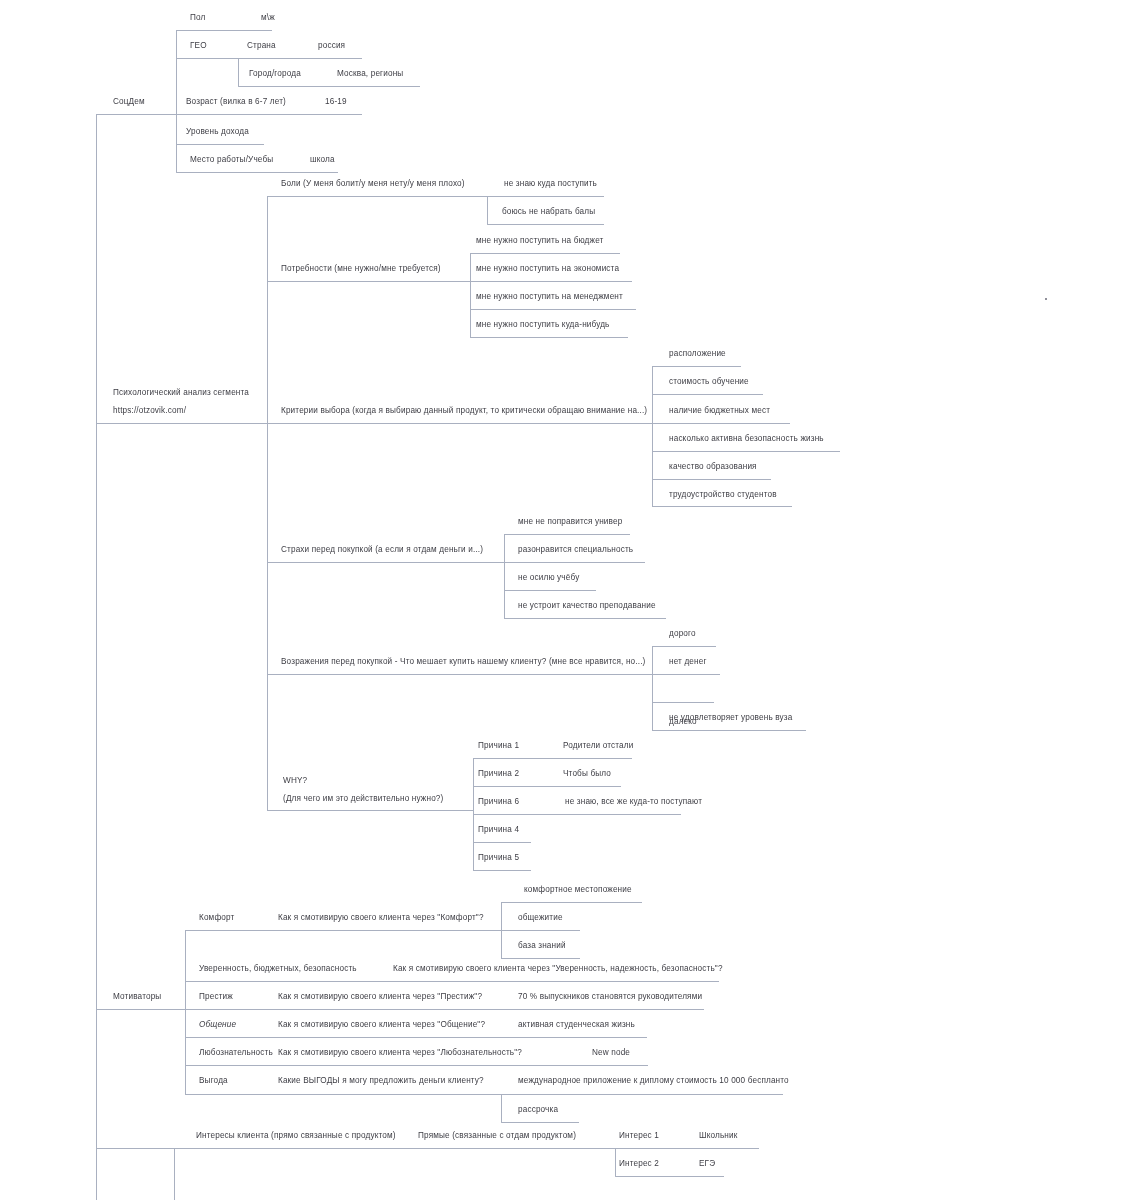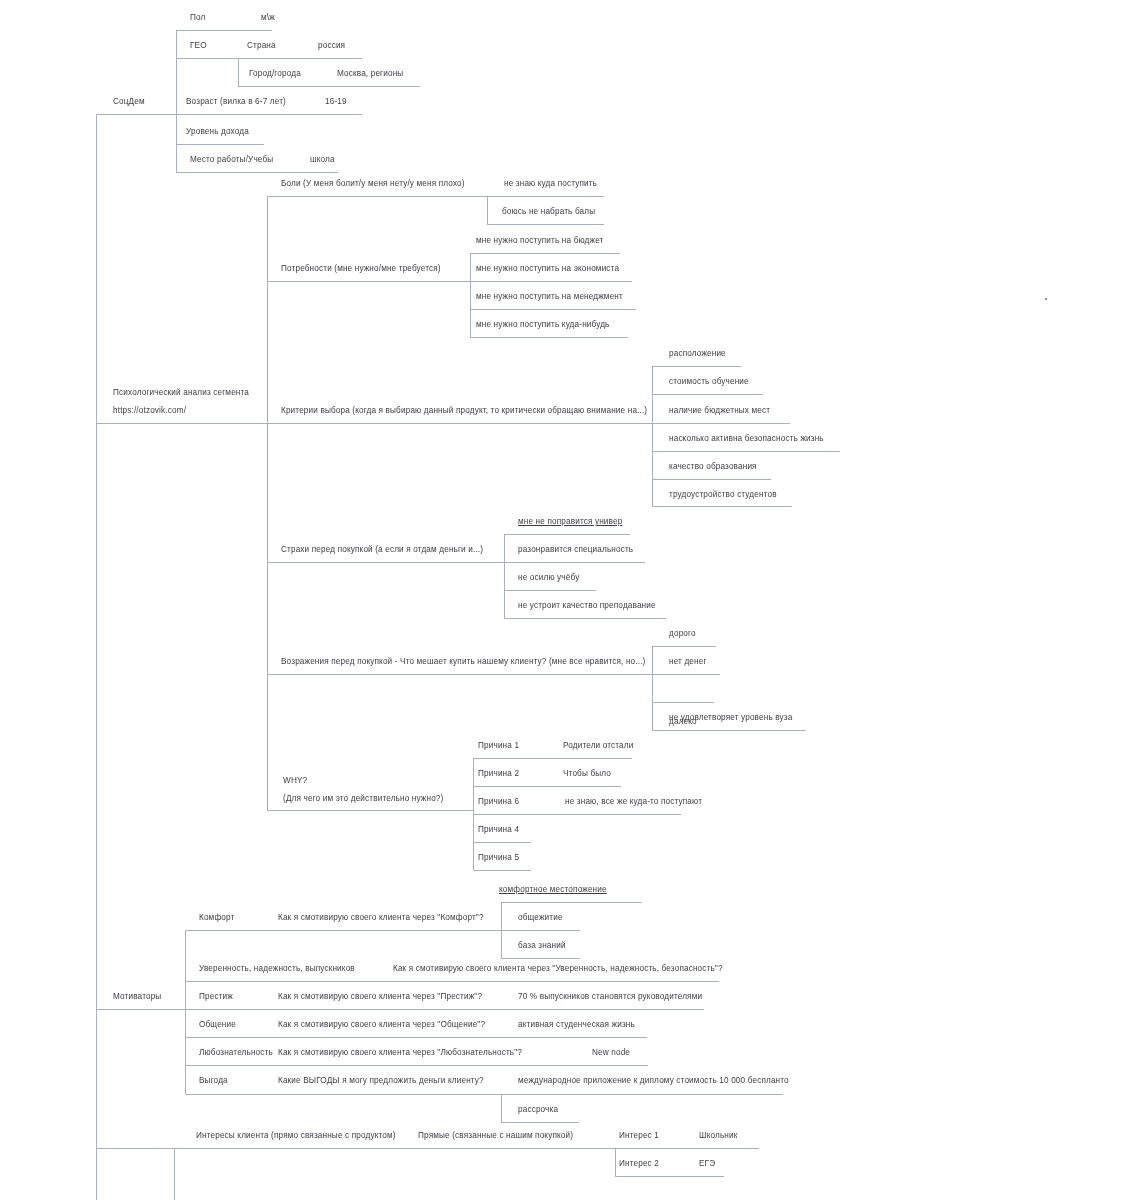--- a/index.html
+++ b/index.html
@@ -148,21 +148,21 @@
   <div class="nd" style="left:669px; top:462px;">качество образования</div>
   <div class="hl" style="left:652px; top:479px; width:119px;"></div>
   <div class="nd" style="left:669px; top:490px;">трудоустройство студентов</div>
   <div class="hl" style="left:652px; top:506px; width:140px;"></div>
 
   <div class="nd" style="left:281px; top:545px;">Страхи перед покупкой (а если я отдам деньги и...)</div>
   <div class="hl" style="left:267px; top:562px; width:237px;"></div>
   <div class="vl" style="left:504px; top:534px; height:84px;"></div>
   <div class="elbow" style="left:504px; top:534px; width:10px;"></div>
   <div class="elbow-b" style="left:504px; top:618px; width:10px;"></div>
-  <div class="nd" style="left:518px; top:517px;text-decoration:underline;">мне не поправится универ</div>
+  <div class="nd" style="left:518px; top:517px;">мне не поправится универ</div>
   <div class="hl" style="left:504px; top:534px; width:126px;"></div>
   <div class="nd" style="left:518px; top:545px;">разонравится специальность</div>
   <div class="hl" style="left:504px; top:562px; width:141px;"></div>
   <div class="nd" style="left:518px; top:573px;">не осилю учёбу</div>
   <div class="hl" style="left:504px; top:590px; width:92px;"></div>
   <div class="nd" style="left:518px; top:601px;">не устроит качество преподавание</div>
   <div class="hl" style="left:504px; top:618px; width:162px;"></div>
 
   <div class="nd" style="left:281px; top:657px;">Возражения перед покупкой - Что мешает купить нашему клиенту? (мне все нравится, но...)</div>
   <div class="hl" style="left:267px; top:674px; width:385px;"></div>
@@ -204,37 +204,37 @@
   <div class="vl" style="left:185px; top:930px; height:164px;"></div>
   <div class="elbow" style="left:185px; top:930px; width:10px;"></div>
   <div class="elbow-b" style="left:185px; top:1094px; width:10px;"></div>
 
   <div class="nd" style="left:199px; top:913px;">Комфорт</div>
   <div class="nd" style="left:278px; top:913px;">Как я смотивирую своего клиента через "Комфорт"?</div>
   <div class="hl" style="left:185px; top:930px; width:316px;"></div>
   <div class="vl" style="left:501px; top:902px; height:56px;"></div>
   <div class="elbow" style="left:501px; top:902px; width:10px;"></div>
   <div class="elbow-b" style="left:501px; top:958px; width:10px;"></div>
-  <div class="nd" style="left:499px; top:885px;text-decoration:underline;">комфортное местопожение</div>
+  <div class="nd" style="left:524px; top:885px;">комфортное местопожение</div>
   <div class="hl" style="left:501px; top:902px; width:141px;"></div>
   <div class="nd" style="left:518px; top:913px;">общежитие</div>
   <div class="hl" style="left:501px; top:930px; width:79px;"></div>
   <div class="nd" style="left:518px; top:941px;">база знаний</div>
   <div class="hl" style="left:501px; top:958px; width:79px;"></div>
 
-  <div class="nd" style="left:199px; top:964px;">Уверенность, надежность, выпускников</div>
+  <div class="nd" style="left:199px; top:964px;">Уверенность, бюджетных, безопасность</div>
   <div class="nd" style="left:393px; top:964px;">Как я смотивирую своего клиента через "Уверенность, надежность, безопасность"?</div>
   <div class="hl" style="left:185px; top:981px; width:534px;"></div>
 
   <div class="nd" style="left:199px; top:992px;">Престиж</div>
   <div class="nd" style="left:278px; top:992px;">Как я смотивирую своего клиента через "Престиж"?</div>
   <div class="nd" style="left:518px; top:992px;">70 % выпускников становятся руководителями</div>
   <div class="hl" style="left:185px; top:1009px; width:519px;"></div>
 
-  <div class="nd" style="left:199px; top:1020px;">Общение</div>
+  <div class="nd" style="left:199px; top:1020px;font-style:italic;">Общение</div>
   <div class="nd" style="left:278px; top:1020px;">Как я смотивирую своего клиента через "Общение"?</div>
   <div class="nd" style="left:518px; top:1020px;">активная студенческая жизнь</div>
   <div class="hl" style="left:185px; top:1037px; width:462px;"></div>
 
   <div class="nd" style="left:199px; top:1048px;">Любознательность</div>
   <div class="nd" style="left:278px; top:1048px;">Как я смотивирую своего клиента через "Любознательность"?</div>
   <div class="nd" style="left:592px; top:1048px;">New node</div>
   <div class="hl" style="left:185px; top:1065px; width:463px;"></div>
 
   <div class="nd" style="left:199px; top:1076px;">Выгода</div>
@@ -244,21 +244,21 @@
   <div class="elbow-b" style="left:501px; top:1122px; width:10px;"></div>
   <div class="nd" style="left:518px; top:1076px;">международное приложение к диплому стоимость 10 000 беспланто</div>
   <div class="hl" style="left:501px; top:1094px; width:282px;"></div>
   <div class="nd" style="left:518px; top:1105px;">рассрочка</div>
   <div class="hl" style="left:511px; top:1122px; width:68px;"></div>
 
   <div class="nd" style="left:196px; top:1131px;">Интересы клиента (прямо связанные с продуктом)</div>
   <div class="hl" style="left:174px; top:1148px; width:237px;"></div>
   <div class="vl" style="left:174px; top:1148px; height:52px;"></div>
 
-  <div class="nd" style="left:418px; top:1131px;">Прямые (связанные с нашим покупкой)</div>
+  <div class="nd" style="left:418px; top:1131px;">Прямые (связанные с отдам продуктом)</div>
   <div class="hl" style="left:411px; top:1148px; width:204px;"></div>
   <div class="vl" style="left:615px; top:1148px; height:28px;"></div>
   <div class="elbow-b" style="left:615px; top:1176px; width:10px;"></div>
 
   <div class="nd" style="left:619px; top:1131px;">Интерес 1</div>
   <div class="nd" style="left:699px; top:1131px;">Школьник</div>
   <div class="hl" style="left:615px; top:1148px; width:144px;"></div>
 
   <div class="nd" style="left:619px; top:1159px;">Интерес 2</div>
   <div class="nd" style="left:699px; top:1159px;">ЕГЭ</div>

